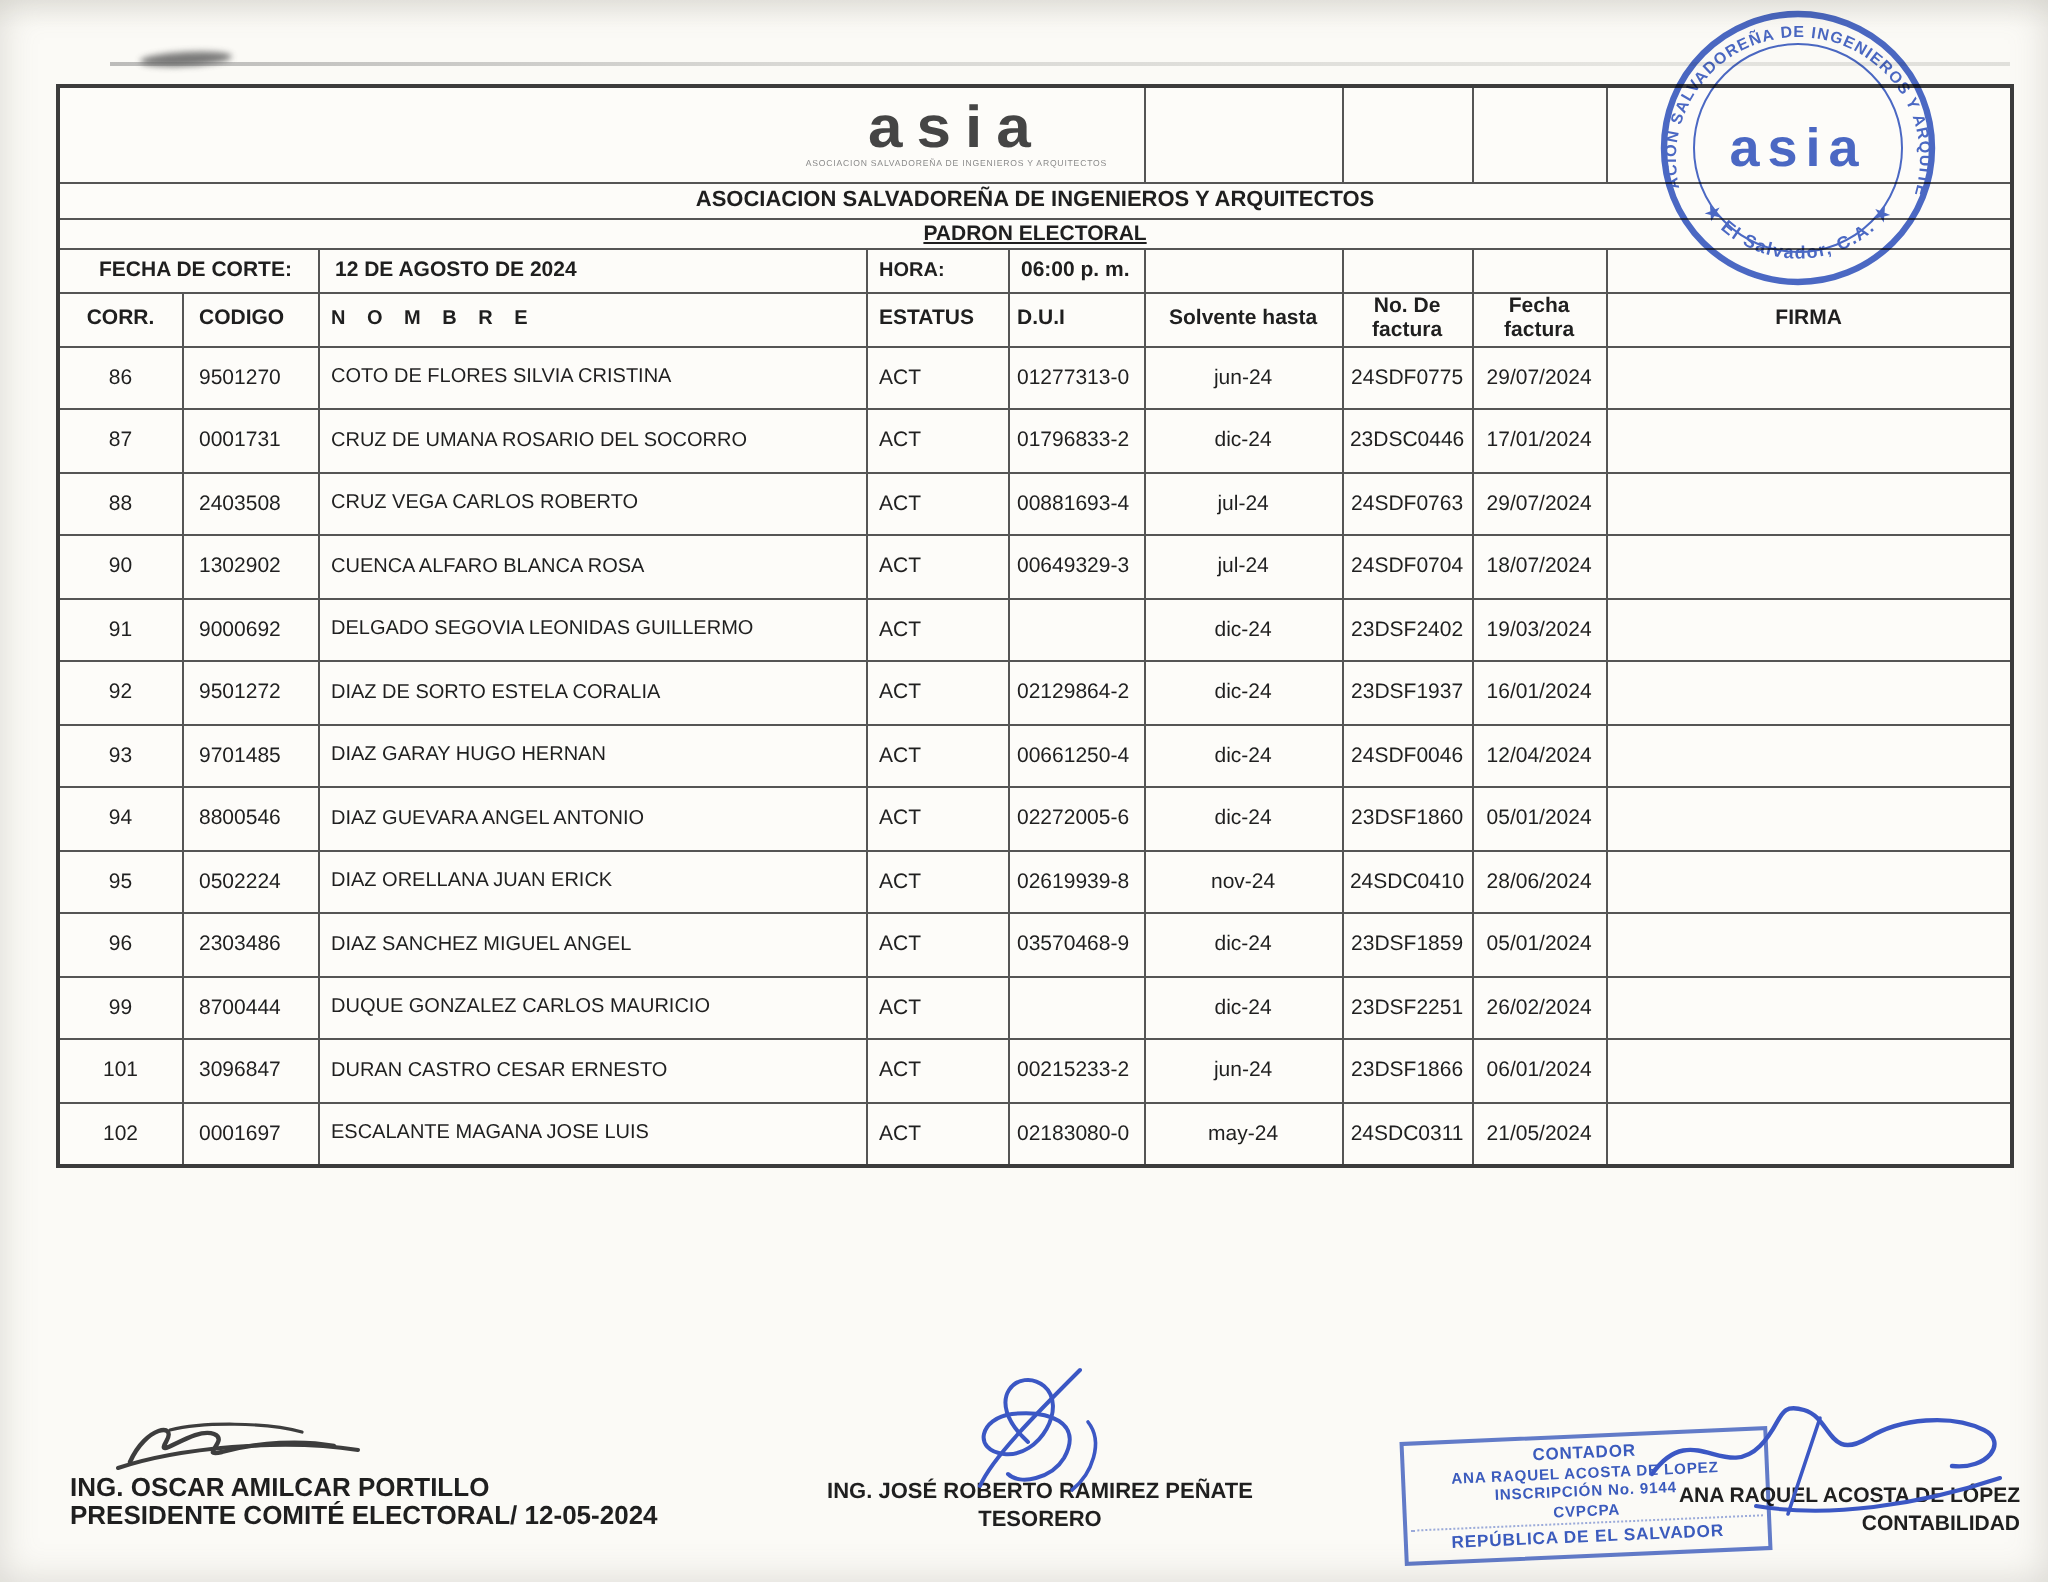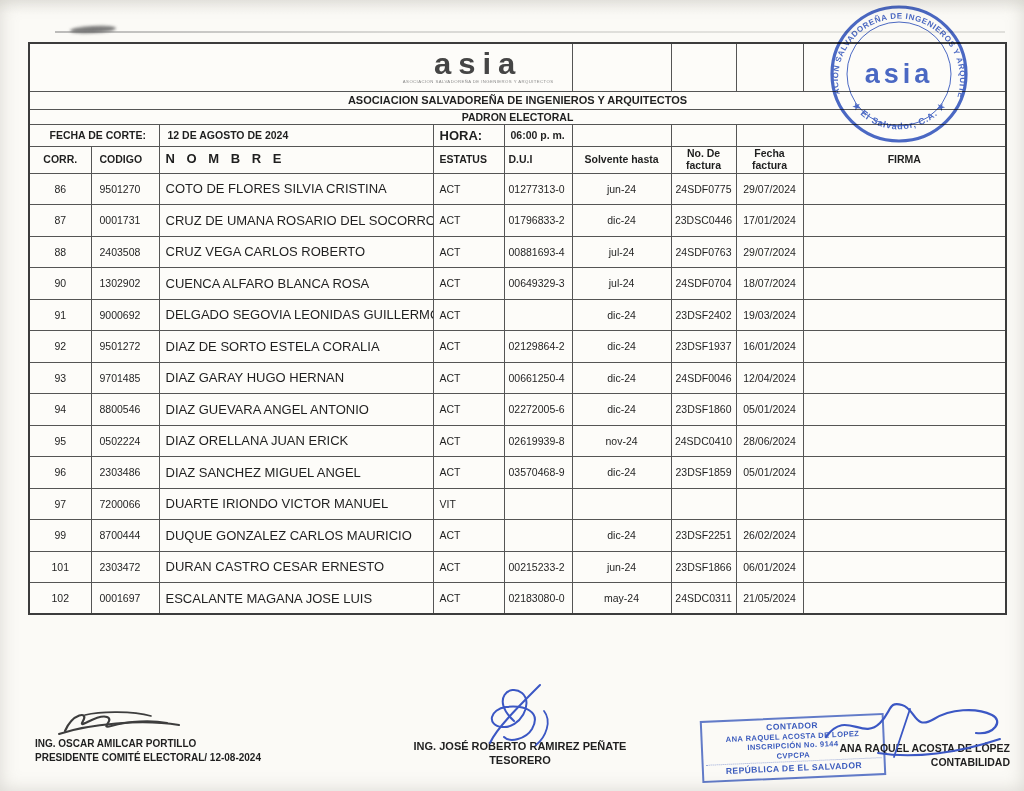--- a/index.html
+++ b/index.html
@@ -19,51 +19,51 @@
 
   
   table.padron { position:absolute; left:28px; top:42px; width:979px;
       border-collapse:collapse; table-layout:fixed; background:#fdfcf9; }
   table.padron, table.padron td { border:1px solid #555; }
   table.padron { border:2px solid #3c3c3c; }
   td { font-size:10.5px; vertical-align:middle; overflow:hidden; white-space:nowrap; }
 
   tr.r-logo   td { height:48px; border-bottom:1px solid #555; }
   tr.r-title  td { height:18px; text-align:center; font-weight:bold; font-size:11px; }
-  tr.r-sub    td { height:15px; text-align:center; font-weight:bold; font-size:10.5px; }
+  tr.r-sub    td { height:15px; text-align:center; font-weight:bold; font-size:10.5px;text-decoration:underline; }
   tr.r-fecha  td { height:22px; font-weight:bold; }
   tr.r-head   td { height:27px; font-weight:bold; text-align:center; white-space:pre-line; line-height:1.1; }
   tbody tr    td { height:31.5px; }
 
   td.cell-left   { text-align:left; padding-left:7px; }
   td.cell-center { text-align:center; }
   .col-nombre-h  { letter-spacing:1px; word-spacing:6px;margin-top:14px; }
 
   tbody td:nth-child(1) { text-align:center; }
   tbody td:nth-child(2) { text-align:left; padding-left:8px;margin-left:17px; }
-  tbody td:nth-child(3) { text-align:left; padding-left:6px; font-size:13px; }
+  tbody td:nth-child(3) { text-align:left; padding-left:6px; font-size:10px; }
   tbody td:nth-child(4) { text-align:left; padding-left:6px;margin-top:32px; }
   tbody td:nth-child(5) { text-align:left; padding-left:4px; }
   tbody td:nth-child(6) { text-align:center; }
   tbody td:nth-child(7) { text-align:center; }
   tbody td:nth-child(8) { text-align:center; }
 
   
   .logo-cell-inner { display:flex; justify-content:flex-end; padding-right:8px; }
   .asia-logo { text-align:center; margin-right:10px; }
   .asia-logo-text { font-size:31px; font-weight:800; letter-spacing:7px; color:#454545;
       line-height:.85; transform:scaleY(.95); }
   .asia-logo-sub { font-size:4.3px; letter-spacing:.4px; color:#8a8a8a; white-space:nowrap; margin-top:2px; }
 
   
   .round-stamp { position:absolute; left:824px; top:-1px; width:150px; height:150px;
       opacity:.85; mix-blend-mode:multiply; pointer-events:none; z-index:5; }
 
   
-  .footer-left { position:absolute; left:35px; top:737px; font-weight:bold; font-size:10px; line-height:13.5px; }
+  .footer-left { position:absolute; left:35px; top:737px; font-weight:bold; font-size:13px; line-height:13.5px; }
   .footer-center { position:absolute; left:398px; top:740px; width:244px; text-align:center;
       font-weight:bold; font-size:11px; line-height:13.5px; }
   .footer-right { position:absolute; right:14px; top:742px; text-align:right;
       font-weight:bold; font-size:10.5px; line-height:13.5px; }
 
   .sig { position:absolute; pointer-events:none; }
   .sig-left   { left:55px;  top:707px; z-index:6; }
   .sig-center { left:466px; top:681px; z-index:6; }
   .sig-right  { left:818px; top:697px; z-index:6; }
 
@@ -248,44 +248,33 @@
           <td>2303486</td>
           <td>DIAZ SANCHEZ MIGUEL ANGEL</td>
           <td>ACT</td>
           <td>03570468-9</td>
           <td>dic-24</td>
           <td>23DSF1859</td>
           <td>05/01/2024</td>
           <td></td>
         </tr>
         <tr>
-          <td>97</td>
-          <td>7200066</td>
-          <td>DUARTE IRIONDO VICTOR MANUEL</td>
-          <td>VIT</td>
-          <td></td>
-          <td></td>
-          <td></td>
-          <td></td>
-          <td></td>
-        </tr>
-        <tr>
           <td>99</td>
           <td>8700444</td>
           <td>DUQUE  GONZALEZ CARLOS MAURICIO</td>
           <td>ACT</td>
           <td></td>
           <td>dic-24</td>
           <td>23DSF2251</td>
           <td>26/02/2024</td>
           <td></td>
         </tr>
         <tr>
           <td>101</td>
-          <td>2303472</td>
+          <td>3096847</td>
           <td>DURAN CASTRO CESAR ERNESTO</td>
           <td>ACT</td>
           <td>00215233-2</td>
           <td>jun-24</td>
           <td>23DSF1866</td>
           <td>06/01/2024</td>
           <td></td>
         </tr>
         <tr>
           <td>102</td>
@@ -338,21 +327,21 @@
   <div class="rect-stamp">
     <div class="rs-1">CONTADOR</div>
     <div class="rs-2">ANA RAQUEL ACOSTA DE LOPEZ</div>
     <div class="rs-3">INSCRIPCIÓN No. 9144</div>
     <div class="rs-4">CVPCPA</div>
     <div class="rs-5">REPÚBLICA DE EL SALVADOR</div>
   </div>
 
   <div class="footer-left">
     <div>ING. OSCAR AMILCAR PORTILLO</div>
-    <div>PRESIDENTE COMITÉ ELECTORAL/ 12-08-2024</div>
+    <div>PRESIDENTE COMITÉ ELECTORAL/ 12-05-2024</div>
   </div>
   <div class="footer-center">
     <div>ING. JOSÉ ROBERTO RAMIREZ PEÑATE</div>
     <div>TESORERO</div>
   </div>
   <div class="footer-right">
     <div>ANA RAQUEL ACOSTA DE LÓPEZ</div>
     <div>CONTABILIDAD</div>
   </div>
 

